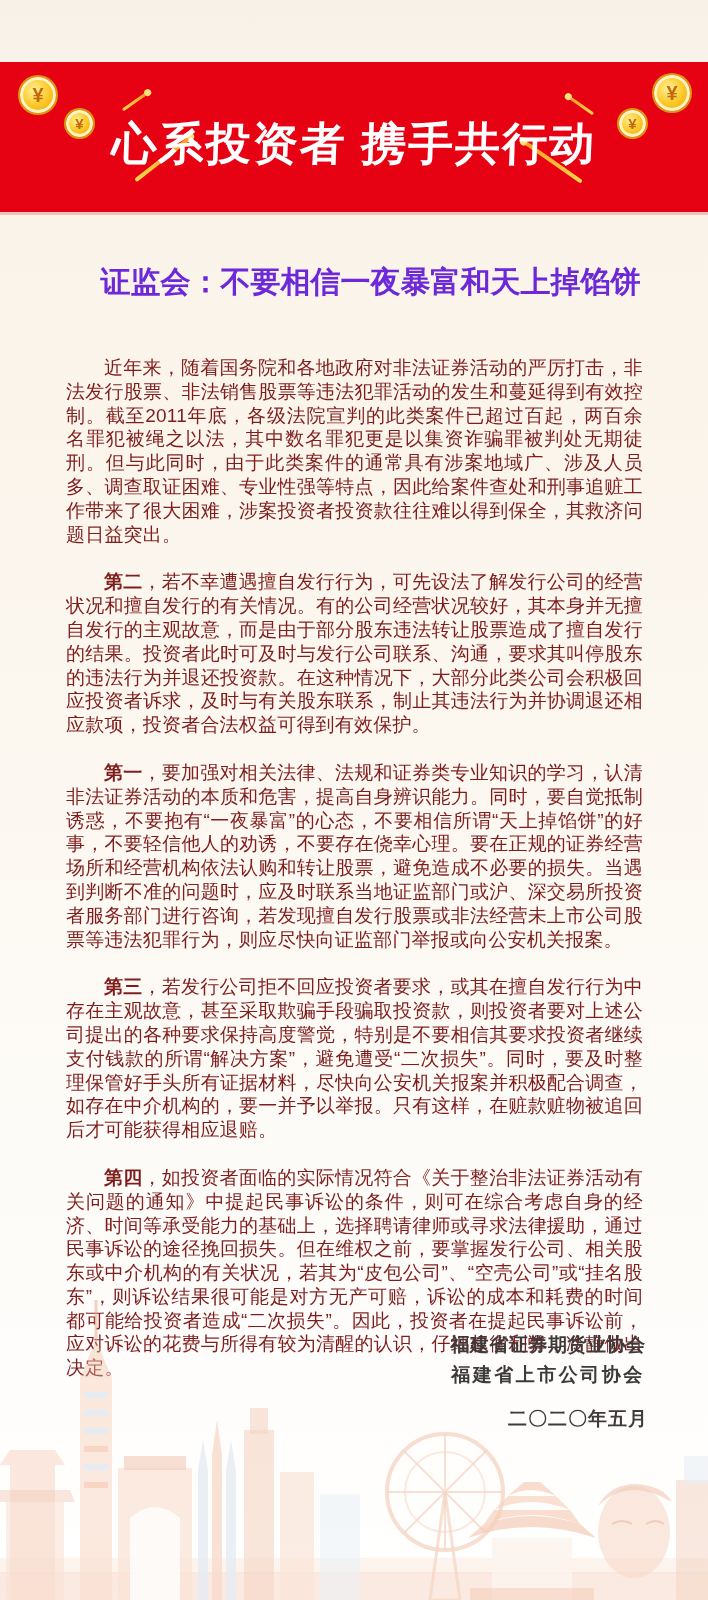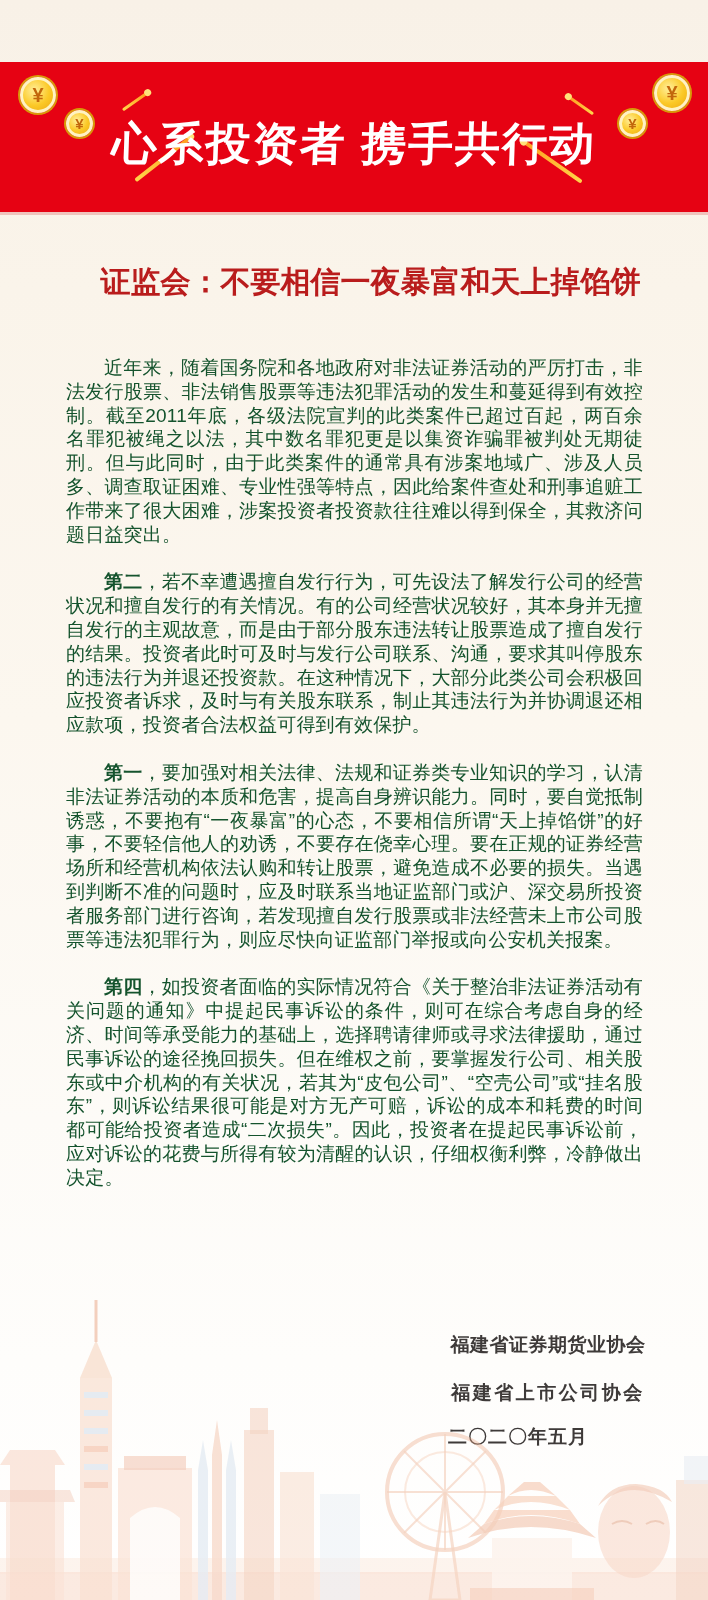--- a/index.html
+++ b/index.html
@@ -65,35 +65,35 @@
   .s1 { left: 120px; top: 38px;  width: 30px; height: 3px; transform: rotate(-35deg); }
   .s2 { left: 128px; top: 95px;  width: 70px; height: 4px; transform: rotate(-38deg); }
   .s3 { right: 112px; top: 42px; width: 30px; height: 3px; transform: rotate(215deg); }
   .s4 { right: 120px; top: 98px; width: 70px; height: 4px; transform: rotate(215deg); }
 
   
   .headline {
     position: absolute;
     top: 262px; left: 0; right: 0;
     text-align: center;
-    color: #b91c1c;
+    color: #6d28d9;
     font-size: 30px;
     font-weight: 900;
     letter-spacing: 0px;
     white-space: nowrap;
     padding-left: 33px;
   }
 
   
   .article {
     position: absolute;
     top: 356px;
     left: 66px;
     width: 577px;
-    color: #14532d;
+    color: #7f1d1d;
   }
   .article p {
     font-size: 19px;
     line-height: 23.8px;
     text-align: justify;
     text-indent: 2em;
     margin-bottom: 24px;
     letter-spacing: 0.2px;
   }
   .article p .lead { font-weight: 700; }
@@ -102,22 +102,22 @@
   .signature {
     position: absolute;
     top: 1330px;
     right: 60px;
     width: 200px;
     color: #3e3a39;
     font-size: 19px;
     font-weight: bold;
   }
   .sig-line1 { text-align: center; letter-spacing: 0.5px; line-height: 30px; white-space: nowrap; }
-  .sig-line2 { text-align: center; letter-spacing: 2.5px; line-height: 30px; white-space: nowrap; margin-top: 18px; }
-  .sig-date  { text-align: left; letter-spacing: 1px; line-height: 30px; margin-top: 14px; white-space: nowrap; }
+  .sig-line2 { text-align: center; letter-spacing: 2.5px; line-height: 30px; white-space: nowrap; }
+  .sig-date  { text-align: right; letter-spacing: 1px; line-height: 30px; margin-top: 14px; white-space: nowrap; }
 
   
   .skyline {
     position: absolute;
     left: 0; bottom: 0;
     width: 708px; height: 320px;
     pointer-events: none;
   }
 </style>
 </head>
@@ -142,20 +142,23 @@
   <p>
     <span class="lead"></span><span>近年来，随着国务院和各地政府对非法证券活动的严厉打击，非法发行股票、非法销售股票等违法犯罪活动的发生和蔓延得到有效控制。截至2011年底，各级法院宣判的此类案件已超过百起，两百余名罪犯被绳之以法，其中数名罪犯更是以集资诈骗罪被判处无期徒刑。但与此同时，由于此类案件的通常具有涉案地域广、涉及人员多、调查取证困难、专业性强等特点，因此给案件查处和刑事追赃工作带来了很大困难，涉案投资者投资款往往难以得到保全，其救济问题日益突出。</span>
   </p>
   <p>
     <span class="lead">第二</span><span>，若不幸遭遇擅自发行行为，可先设法了解发行公司的经营状况和擅自发行的有关情况。有的公司经营状况较好，其本身并无擅自发行的主观故意，而是由于部分股东违法转让股票造成了擅自发行的结果。投资者此时可及时与发行公司联系、沟通，要求其叫停股东的违法行为并退还投资款。在这种情况下，大部分此类公司会积极回应投资者诉求，及时与有关股东联系，制止其违法行为并协调退还相应款项，投资者合法权益可得到有效保护。</span>
   </p>
   <p>
     <span class="lead">第一</span><span>，要加强对相关法律、法规和证券类专业知识的学习，认清非法证券活动的本质和危害，提高自身辨识能力。同时，要自觉抵制诱惑，不要抱有“一夜暴富”的心态，不要相信所谓“天上掉馅饼”的好事，不要轻信他人的劝诱，不要存在侥幸心理。要在正规的证券经营场所和经营机构依法认购和转让股票，避免造成不必要的损失。当遇到判断不准的问题时，应及时联系当地证监部门或沪、深交易所投资者服务部门进行咨询，若发现擅自发行股票或非法经营未上市公司股票等违法犯罪行为，则应尽快向证监部门举报或向公安机关报案。</span>
   </p>
   <p>
+    <span class="lead">第三</span><span>，若发行公司拒不回应投资者要求，或其在擅自发行行为中存在主观故意，甚至采取欺骗手段骗取投资款，则投资者要对上述公司提出的各种要求保持高度警觉，特别是不要相信其要求投资者继续支付钱款的所谓“解决方案”，避免遭受“二次损失”。同时，要及时整理保管好手头所有证据材料，尽快向公安机关报案并积极配合调查，如存在中介机构的，要一并予以举报。只有这样，在赃款赃物被追回后才可能获得相应退赔。</span>
+  </p>
+  <p>
     <span class="lead">第四</span><span>，如投资者面临的实际情况符合《关于整治非法证券活动有关问题的通知》中提起民事诉讼的条件，则可在综合考虑自身的经济、时间等承受能力的基础上，选择聘请律师或寻求法律援助，通过民事诉讼的途径挽回损失。但在维权之前，要掌握发行公司、相关股东或中介机构的有关状况，若其为“皮包公司”、“空壳公司”或“挂名股东”，则诉讼结果很可能是对方无产可赔，诉讼的成本和耗费的时间都可能给投资者造成“二次损失”。因此，投资者在提起民事诉讼前，应对诉讼的花费与所得有较为清醒的认识，仔细权衡利弊，冷静做出决定。</span>
   </p>
 </main>
 
 <div class="signature">
   <div class="sig-line1">福建省证券期货业协会</div>
   <div class="sig-line2">福建省上市公司协会</div>
   <div class="sig-date">二〇二〇年五月</div>
 </div>
 

